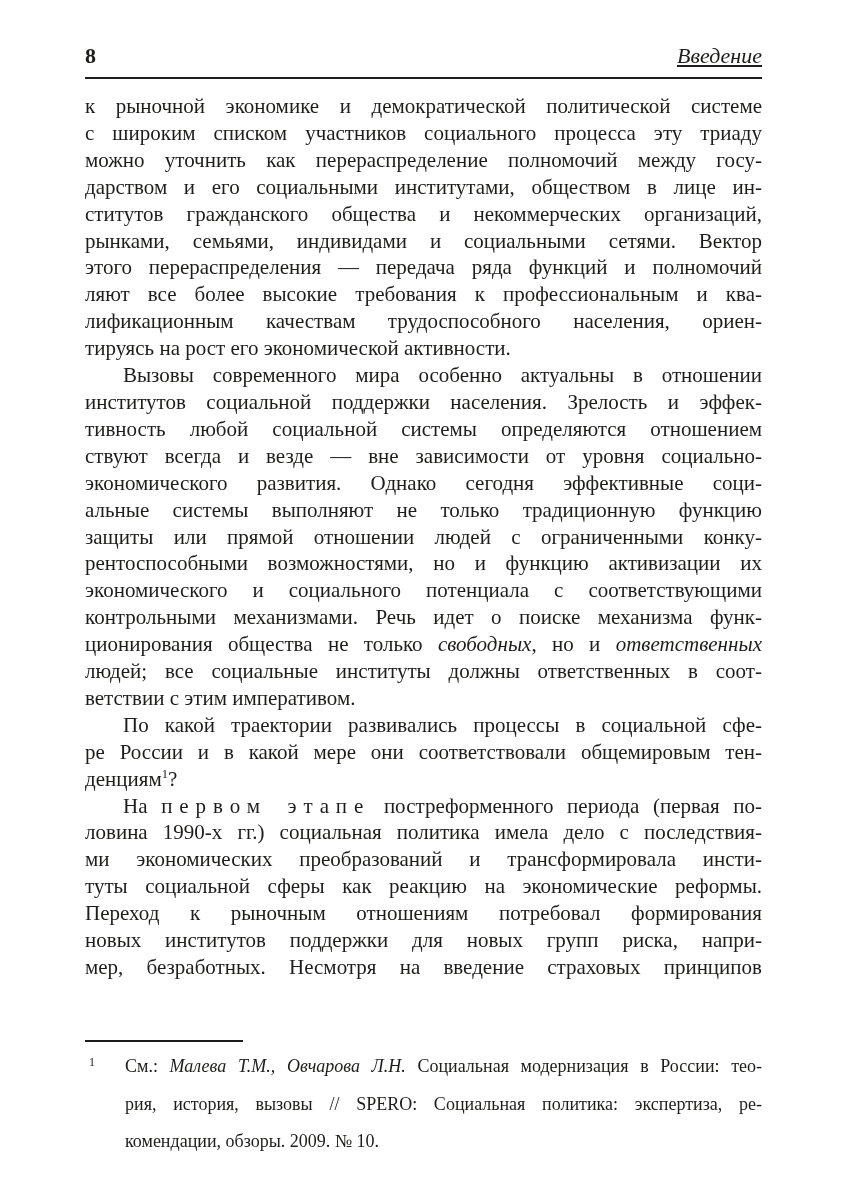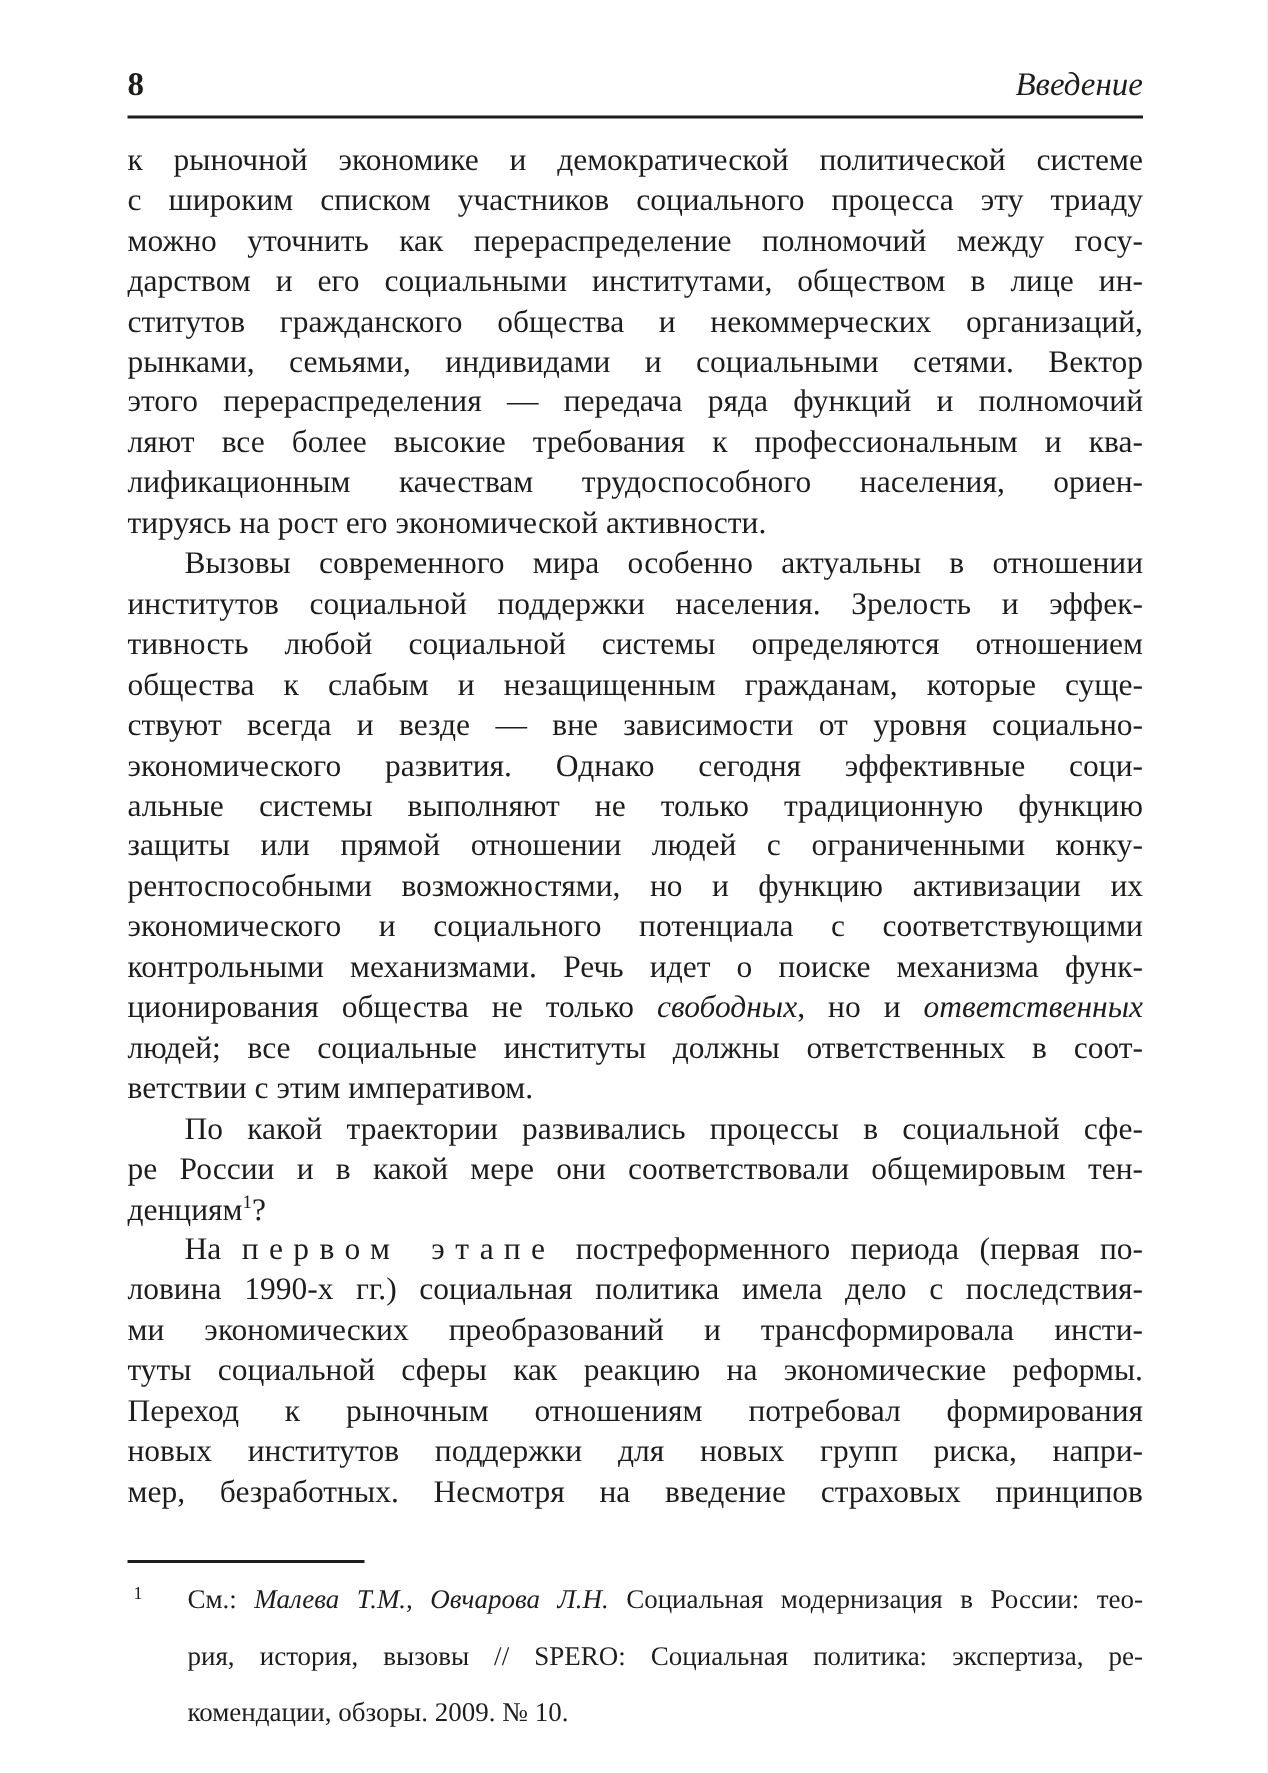--- a/index.html
+++ b/index.html
@@ -14,21 +14,21 @@
   }
   .page-header {
     position: absolute;
     top: 44px; left: 85px; width: 677px;
     display: flex; justify-content: space-between; align-items: baseline;
     padding-bottom: 9px;
     border-bottom: 2px solid #1d1d1b;
     font-size: 22px; line-height: 24px;
   }
   .page-number { font-weight: bold; }
-  .running-title { font-style: italic; }
+  .running-title { font-style: italic; text-decoration: underline; }
   .body-text {
     position: absolute;
     top: 93px; left: 85px; width: 677px;
     font-size: 21px;
   }
   .line {
     line-height: 26.9px;
     text-align: justify;
     text-align-last: justify;
     white-space: nowrap;
@@ -82,21 +82,20 @@
       <div class="line"><span>дарством и его социальными институтами, обществом в лице ин-</span></div>
       <div class="line"><span>ститутов гражданского общества и некоммерческих организаций,</span></div>
       <div class="line"><span>рынками, семьями, индивидами и социальными сетями. Вектор</span></div>
       <div class="line"><span>этого перераспределения — передача ряда функций и полномочий</span></div>
       <div class="line"><span>ляют все более высокие требования к профессиональным и ква-</span></div>
       <div class="line"><span>лификационным качествам трудоспособного населения, ориен-</span></div>
       <div class="line last"><span>тируясь на рост его экономической активности.</span></div>
       <div class="line indent"><span>Вызовы современного мира особенно актуальны в отношении</span></div>
       <div class="line"><span>институтов социальной поддержки населения. Зрелость и эффек-</span></div>
       <div class="line"><span>тивность любой социальной системы определяются отношением</span></div>
-      <div class="line"><span>общества к слабым и незащищенным гражданам, которые суще-</span></div>
       <div class="line"><span>ствуют всегда и везде — вне зависимости от уровня социально-</span></div>
       <div class="line"><span>экономического развития. Однако сегодня эффективные соци-</span></div>
       <div class="line"><span>альные системы выполняют не только традиционную функцию</span></div>
       <div class="line"><span>защиты или прямой отношении людей с ограниченными конку-</span></div>
       <div class="line"><span>рентоспособными возможностями, но и функцию активизации их</span></div>
       <div class="line"><span>экономического и социального потенциала с соответствующими</span></div>
       <div class="line"><span>контрольными механизмами. Речь идет о поиске механизма функ-</span></div>
       <div class="line"><span>ционирования общества не только </span><span class="italic">свободных</span><span>, но и </span><span class="italic">ответственных</span></div>
       <div class="line"><span>людей; все социальные институты должны ответственных в соот-</span></div>
       <div class="line last"><span>ветствии с этим императивом.</span></div>

